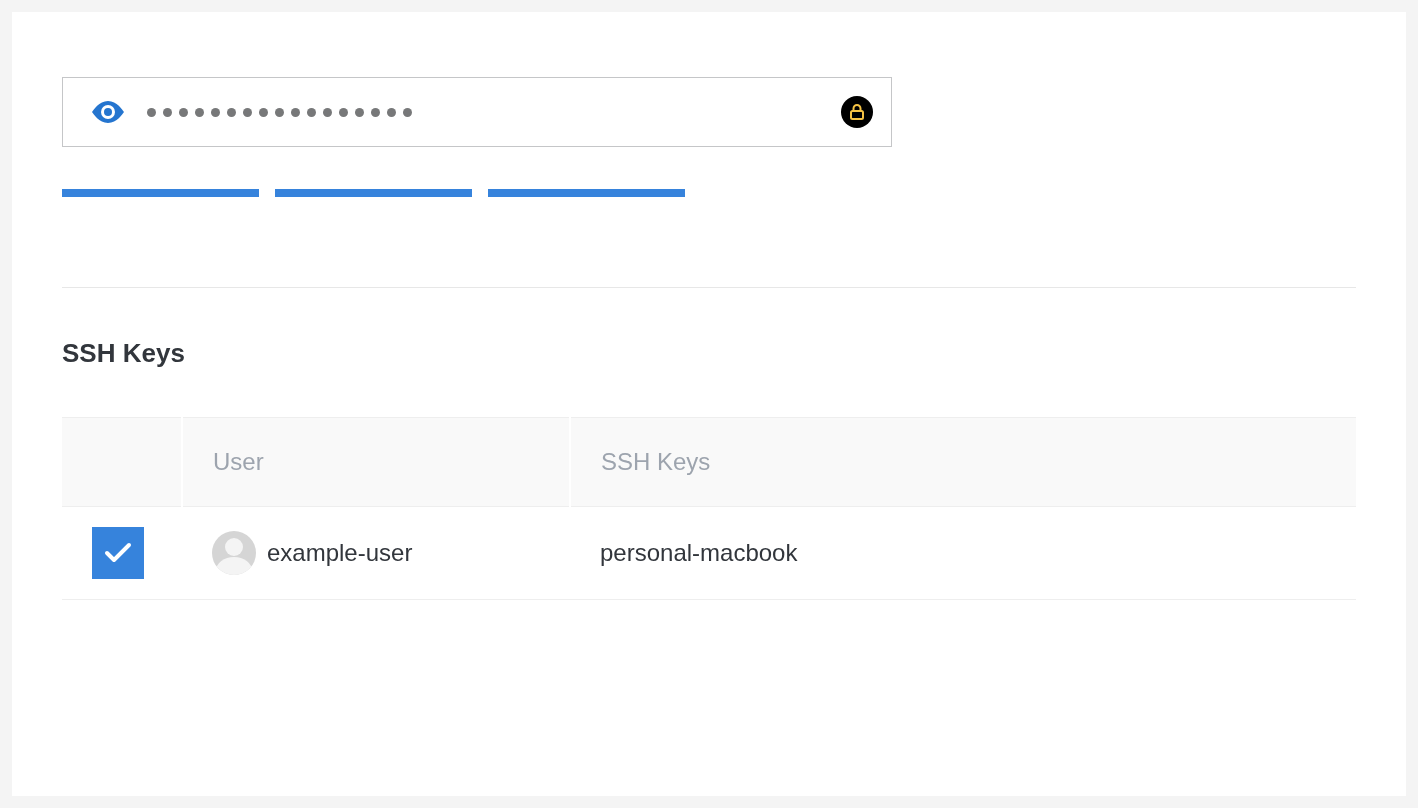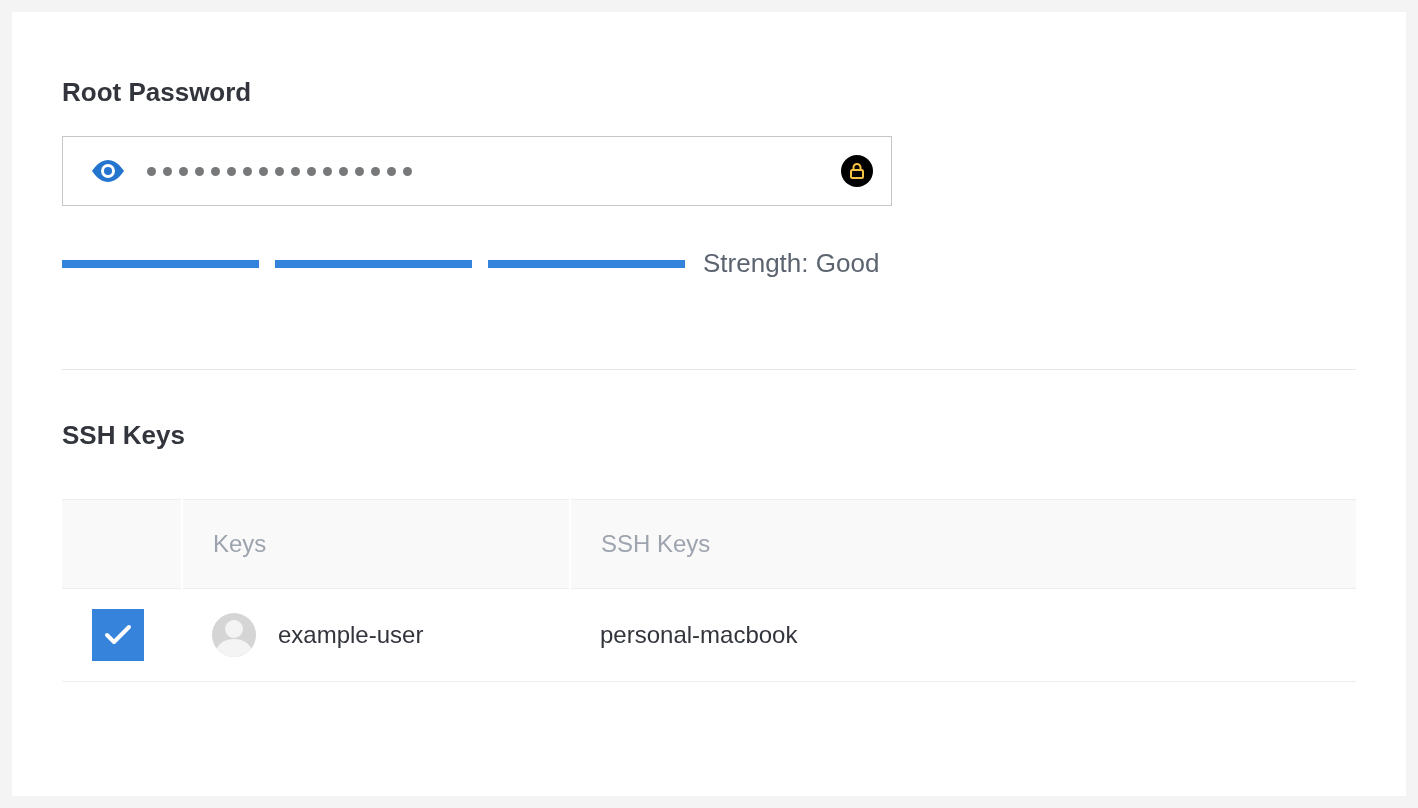--- a/index.html
+++ b/index.html
@@ -133,21 +133,21 @@
       height: 52px;
       background: #3683dc;
       display: inline-flex;
       align-items: center;
       justify-content: center;
       cursor: pointer;
     }
     .user-cell {
       display: flex;
       align-items: center;
-      gap: 22px;
+      gap: 11px;
     }
     .avatar {
       width: 44px;
       height: 44px;
       border-radius: 50%;
       background: #d5d5d5;
       position: relative;
       overflow: hidden;
     }
     .avatar::before {
@@ -179,21 +179,20 @@
       font-weight: 700;
       color: #2575cf;
       cursor: pointer;
     }
   </style>
 </head>
 <body>
 
 <div class="panel">
 
-  <div class="root-password-label">Root Password</div>
 
   <div class="password-field">
     <span class="eye-icon">
       <svg width="32" height="22" viewBox="0 0 32 22">
         <path d="M16 0 C7 0 1.5 9 0 11 C1.5 13 7 22 16 22 C25 22 30.5 13 32 11 C30.5 9 25 0 16 0 Z" fill="#2575cf"></path>
         <circle cx="16" cy="11" r="7" fill="#ffffff"></circle>
         <circle cx="16" cy="11" r="4" fill="#2575cf"></circle>
       </svg>
     </span>
     <span class="password-dots">
@@ -222,34 +221,31 @@
       </svg>
     </span>
   </div>
 
   <div class="strength-row">
     <div class="strength-bars">
       <div class="strength-bar"></div>
       <div class="strength-bar"></div>
       <div class="strength-bar"></div>
     </div>
-    <div class="strength-label">
-      <span>Strength: </span><span>Good</span>
-    </div>
   </div>
 
   <hr class="divider">
 
   <div class="ssh-keys-heading">SSH Keys</div>
 
   <table class="ssh-table">
     <thead>
       <tr>
         <th class="checkbox-col"></th>
-        <th class="user-col">Keys</th>
+        <th class="user-col">User</th>
         <th>SSH Keys</th>
       </tr>
     </thead>
     <tbody>
       <tr>
         <td>
           <span class="checkbox">
             <svg width="28" height="22" viewBox="0 0 28 22">
               <path d="M3 11 L10 18 L25 3" stroke="#ffffff" stroke-width="4" fill="none" stroke-linecap="round" stroke-linejoin="round"></path>
             </svg>

